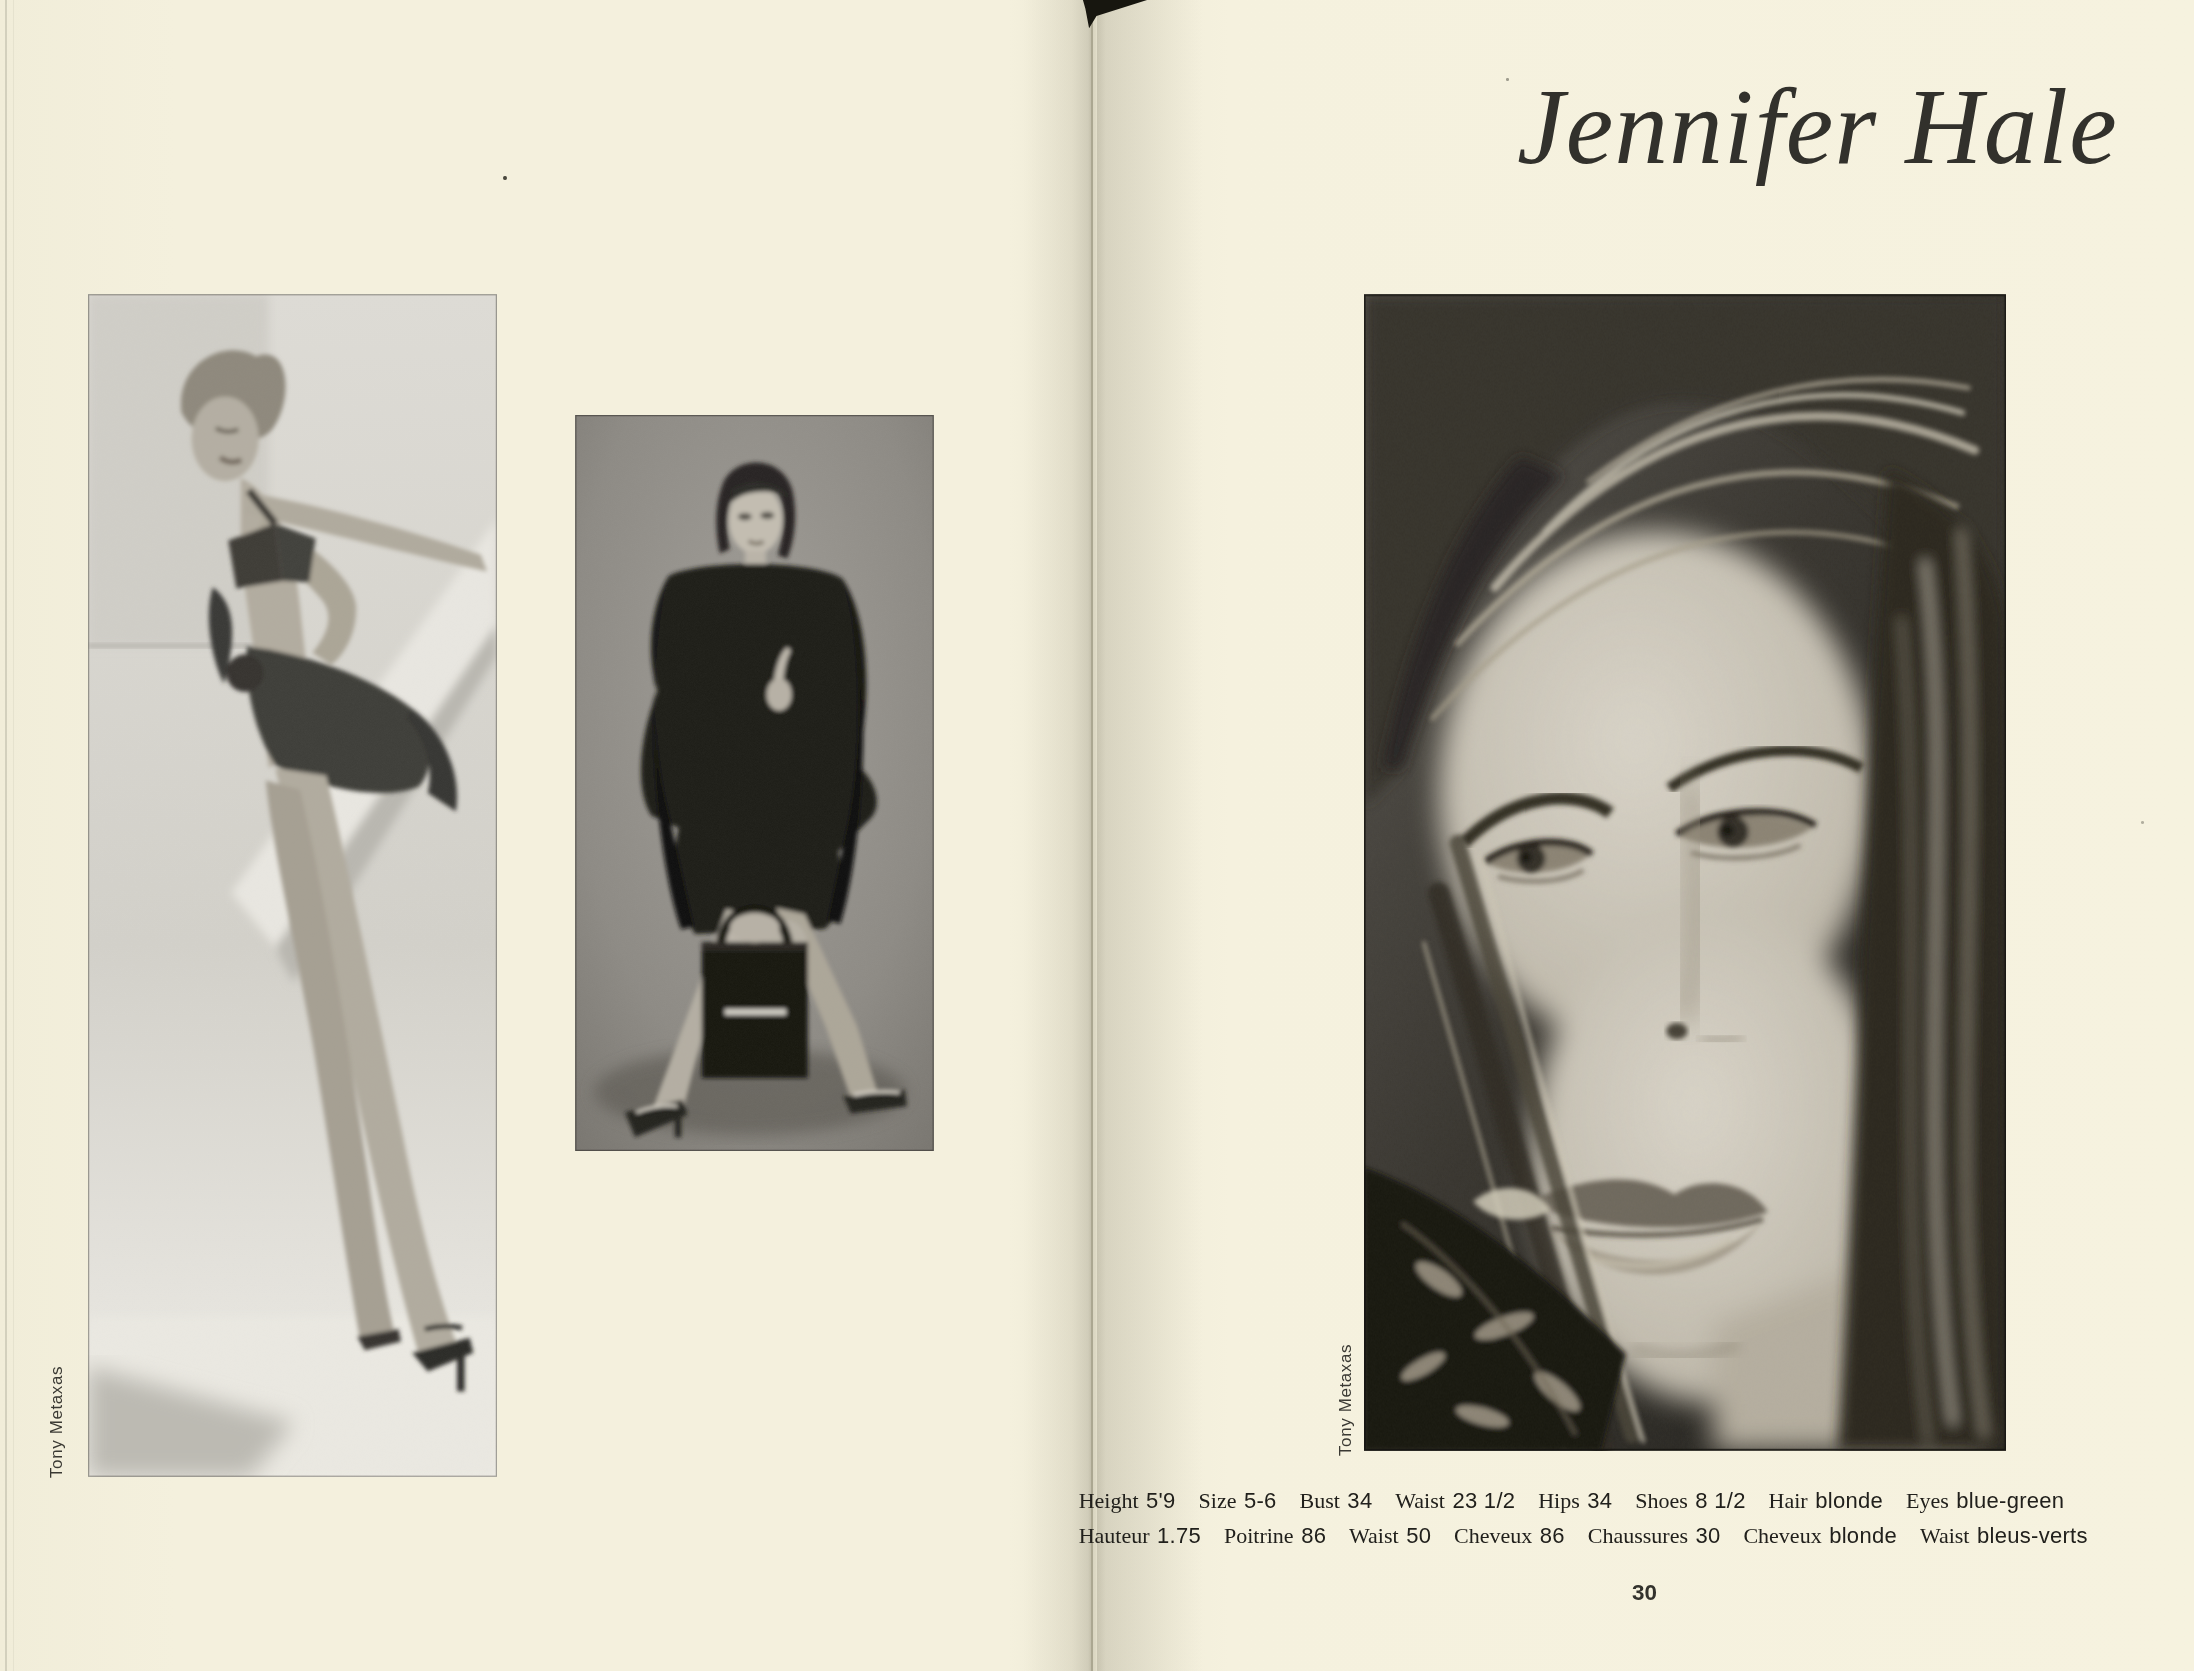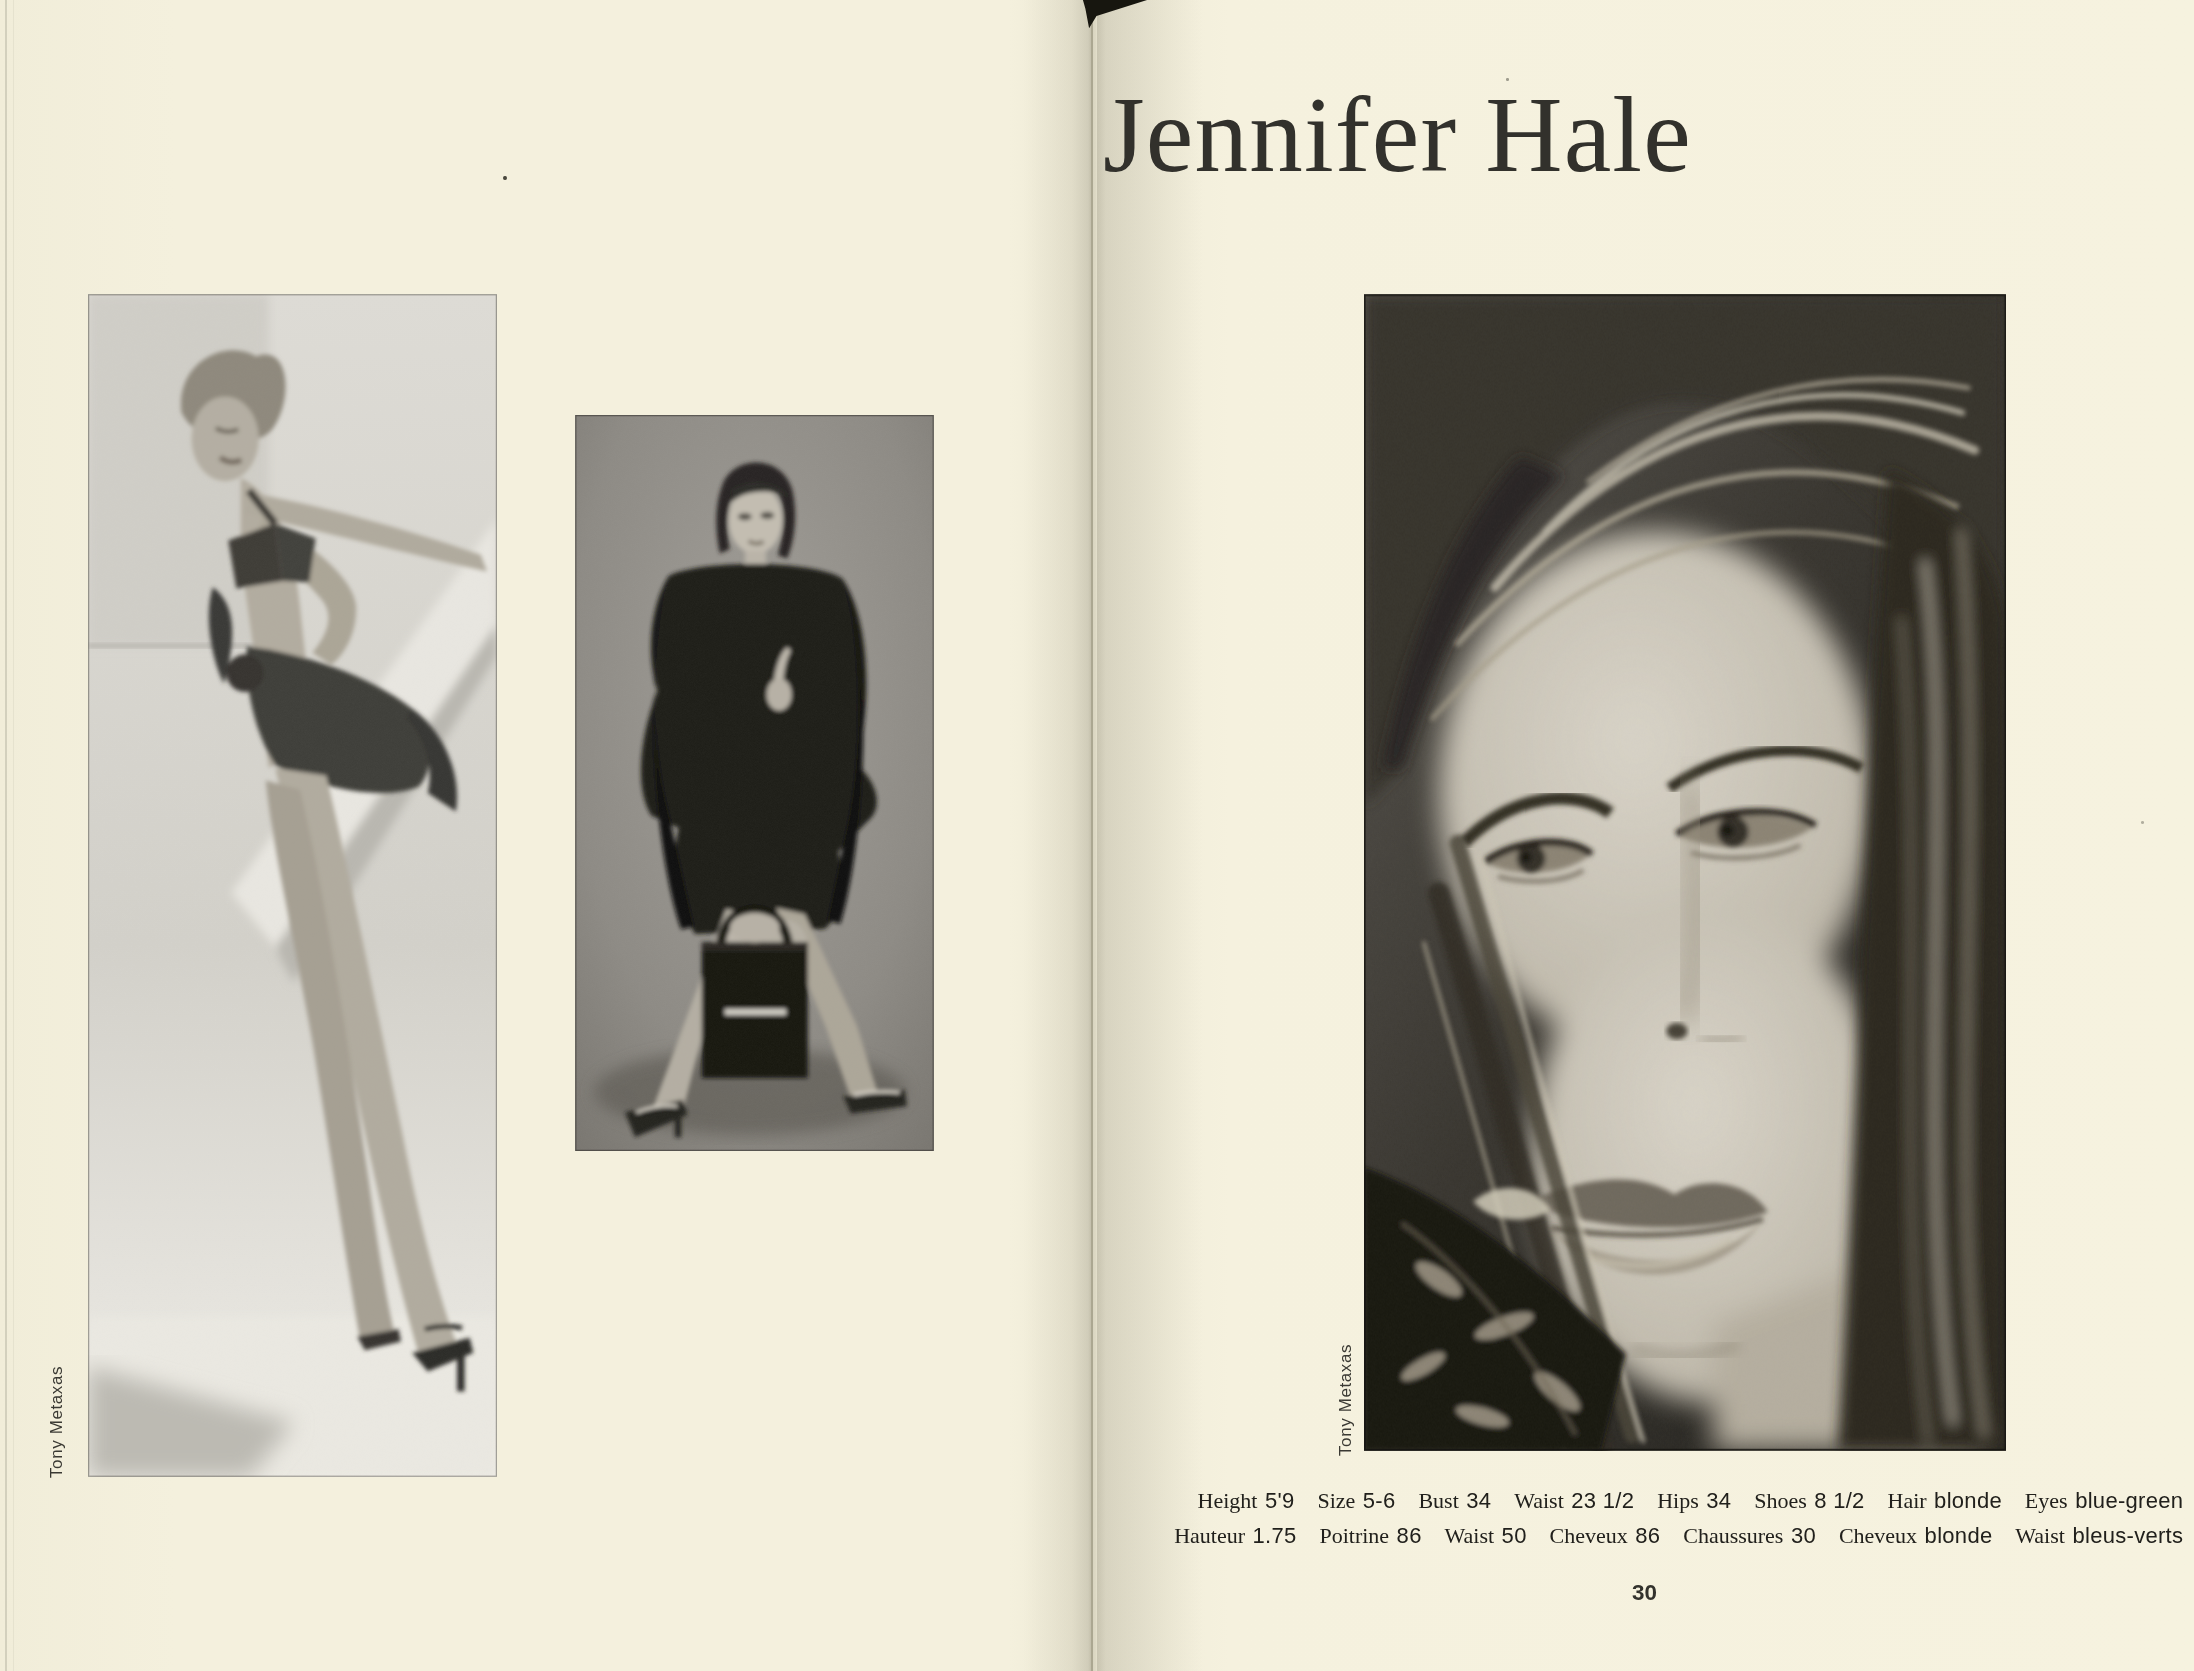--- a/index.html
+++ b/index.html
@@ -28,25 +28,25 @@
   
   .credit{
     position:absolute;writing-mode:vertical-rl;transform:rotate(180deg);
     font-family:"Liberation Sans",sans-serif;font-size:17px;letter-spacing:0.6px;
     color:#3a3933;white-space:nowrap;
   }
   .credit1{left:47px;top:1363px;height:115px;}
   .credit2{left:1336px;top:1341px;height:115px;}
   
   .title{
-    position:absolute;left:1095px;top:66px;width:1023px;margin:8px;
-    text-align:left;font-weight:500;font-size:107px;letter-spacing:1.2px;color:#32312c;
+    position:absolute;left:1095px;top:66px;width:1023px;margin:0;
+    text-align:right;font-weight:500;font-size:107px;letter-spacing:1.2px;color:#32312c;font-style:italic;
   }
   
-  .stats{position:absolute;left:1070px;top:1483px;width:1122px;text-align:right;}
+  .stats{position:absolute;left:1070px;top:1483px;width:1122px;text-align:left;}
   .stats-line{margin:0;line-height:35px;font-size:22px;white-space:nowrap;color:#21201c;}
   .pair{margin:0 8.7px;}
   .lbl{font-family:"Liberation Serif",serif;}
   .val{font-family:"Liberation Sans",sans-serif;margin-left:7.5px;letter-spacing:0.3px;}
   
   .page-number{
     position:absolute;left:1595px;top:1580px;width:62px;text-align:right;
     font-family:"Liberation Sans",sans-serif;font-weight:bold;font-size:22.4px;color:#33322d;
   }
   

